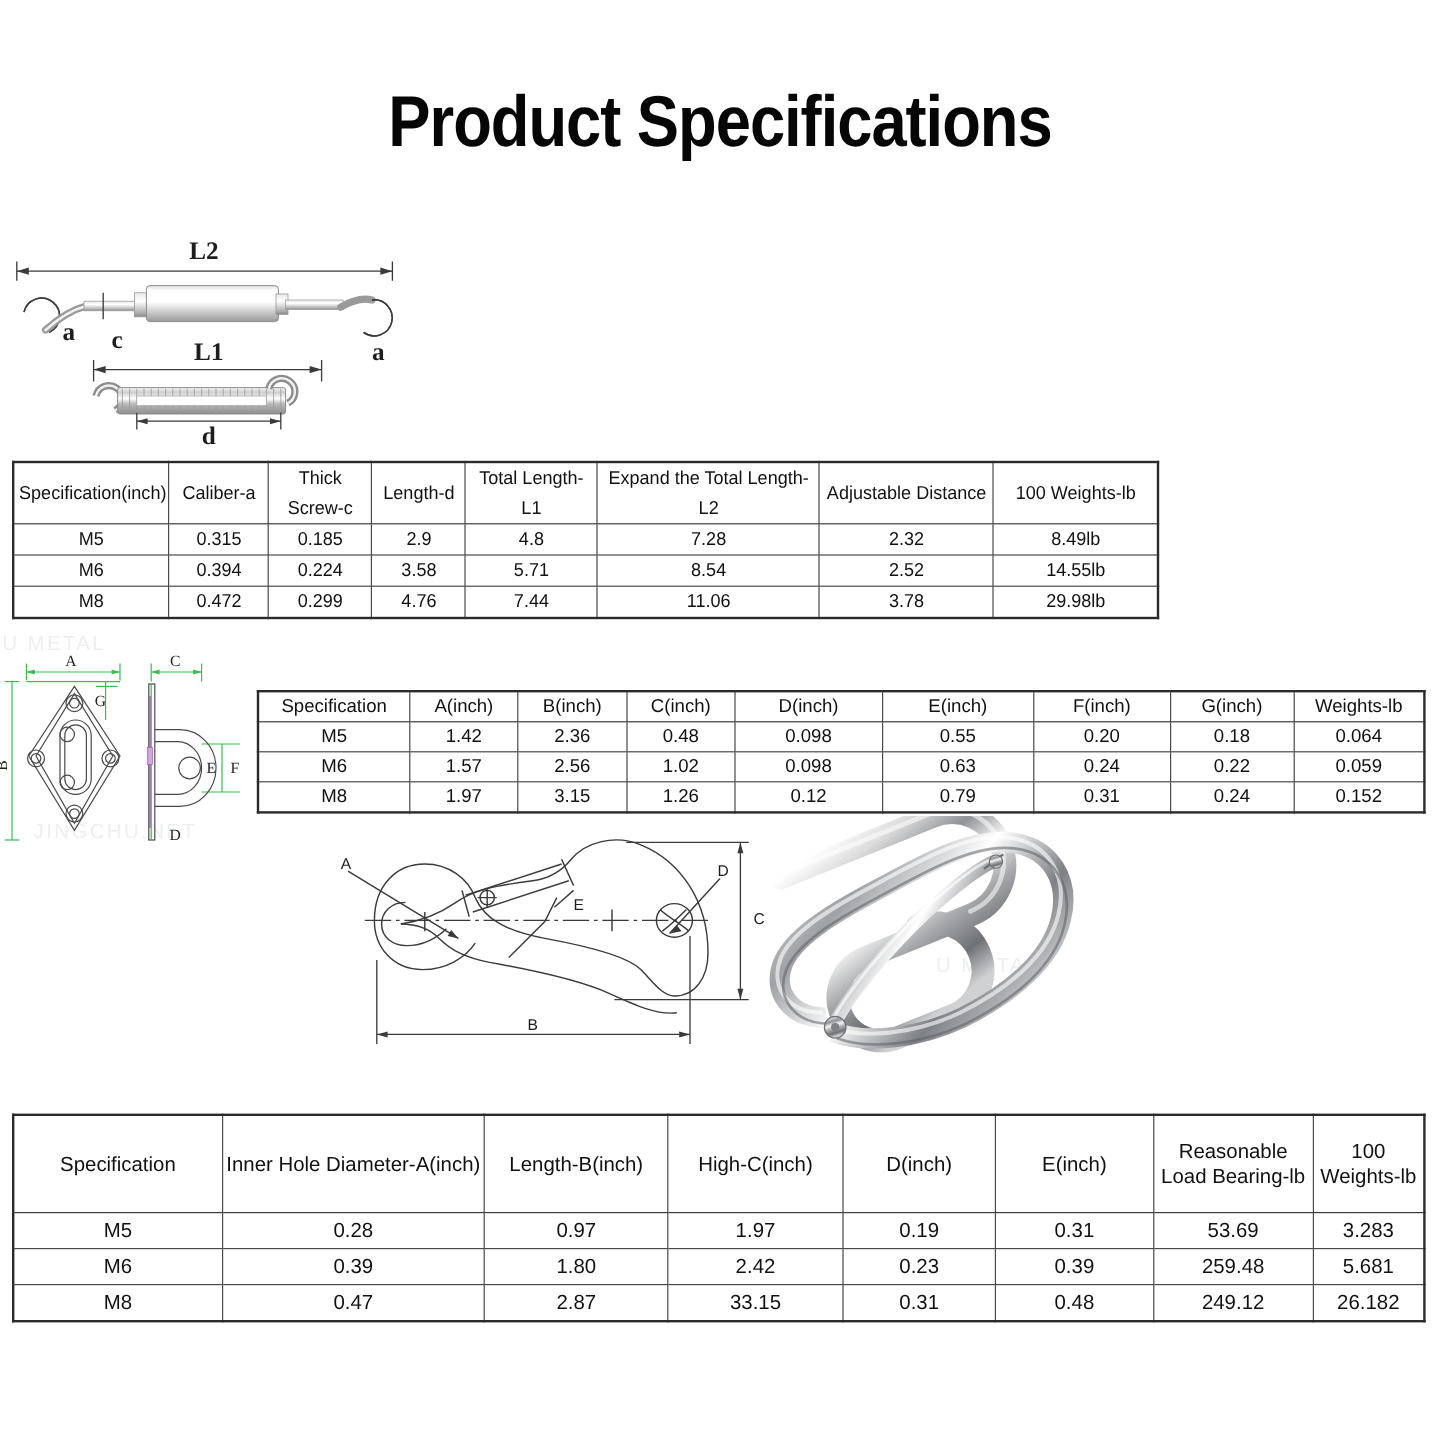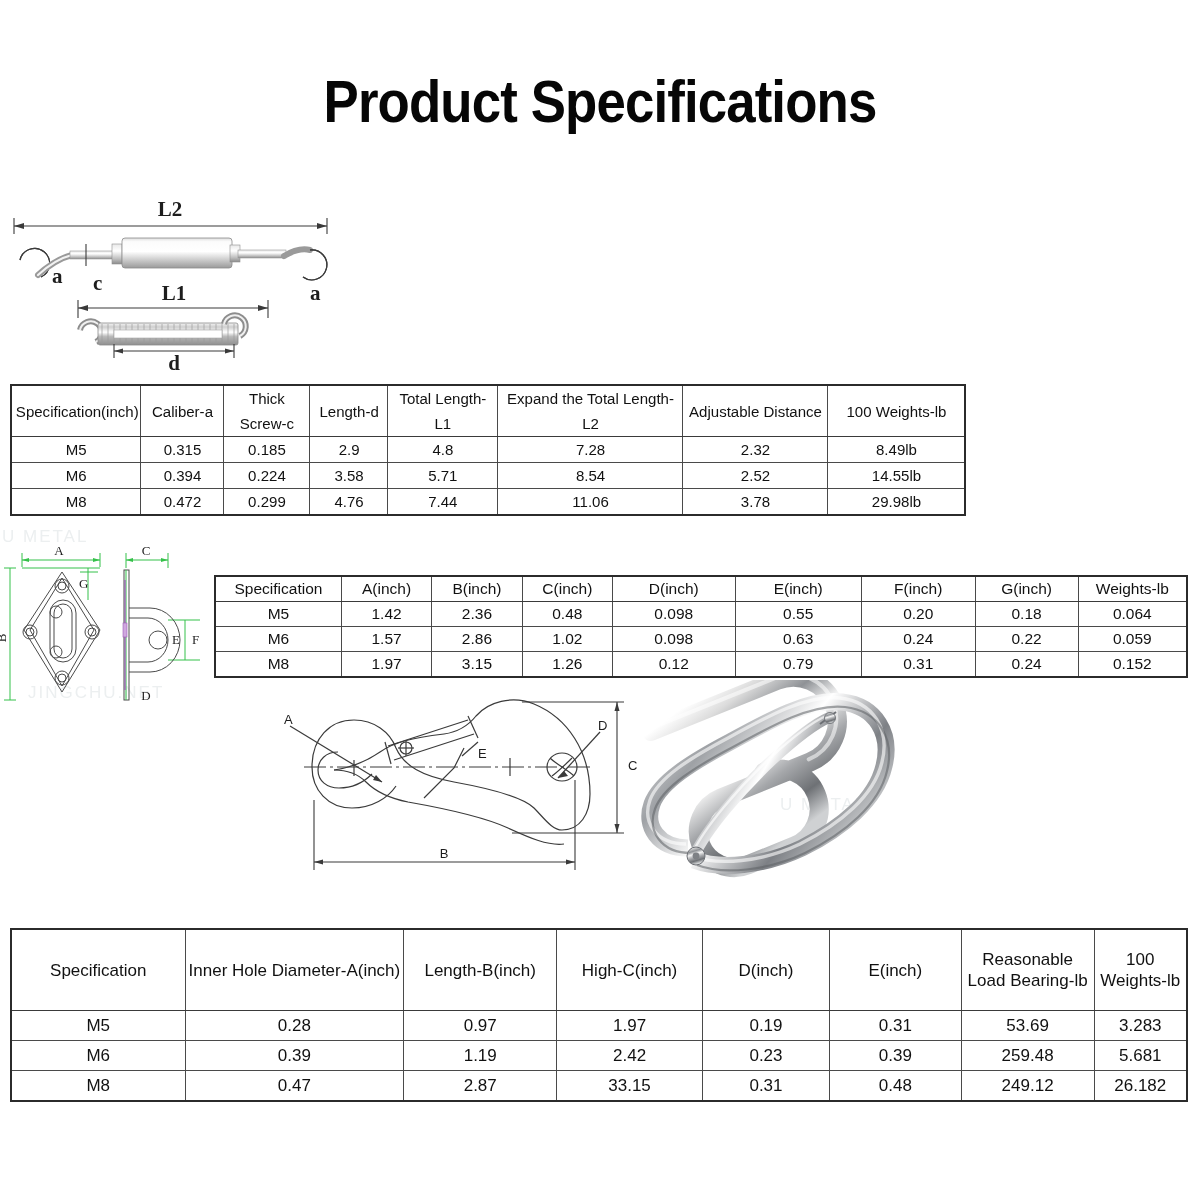--- a/index.html
+++ b/index.html
@@ -535,21 +535,21 @@
         <td>0.48</td>
         <td>0.098</td>
         <td>0.55</td>
         <td>0.20</td>
         <td>0.18</td>
         <td>0.064</td>
       </tr>
       <tr>
         <td>M6</td>
         <td>1.57</td>
-        <td>2.86</td>
+        <td>2.56</td>
         <td>1.02</td>
         <td>0.098</td>
         <td>0.63</td>
         <td>0.24</td>
         <td>0.22</td>
         <td>0.059</td>
       </tr>
       <tr>
         <td>M8</td>
         <td>1.97</td>
@@ -596,21 +596,21 @@
         <td>0.97</td>
         <td>1.97</td>
         <td>0.19</td>
         <td>0.31</td>
         <td>53.69</td>
         <td>3.283</td>
       </tr>
       <tr>
         <td>M6</td>
         <td>0.39</td>
-        <td>1.19</td>
+        <td>1.80</td>
         <td>2.42</td>
         <td>0.23</td>
         <td>0.39</td>
         <td>259.48</td>
         <td>5.681</td>
       </tr>
       <tr>
         <td>M8</td>
         <td>0.47</td>
         <td>2.87</td>

